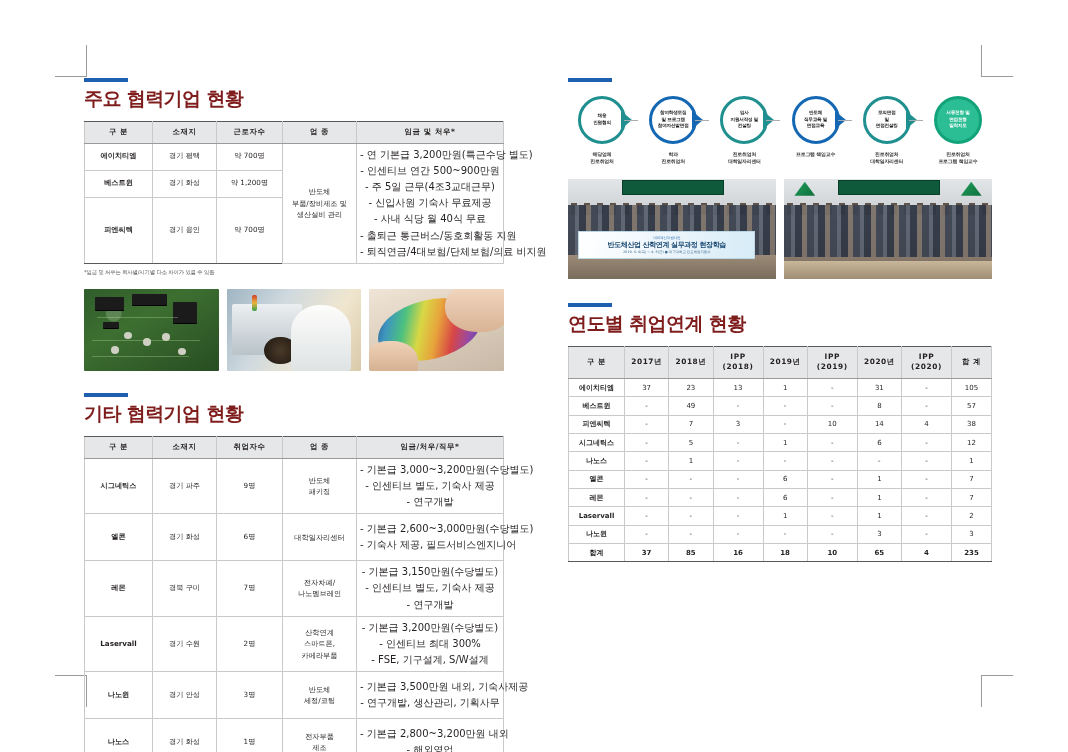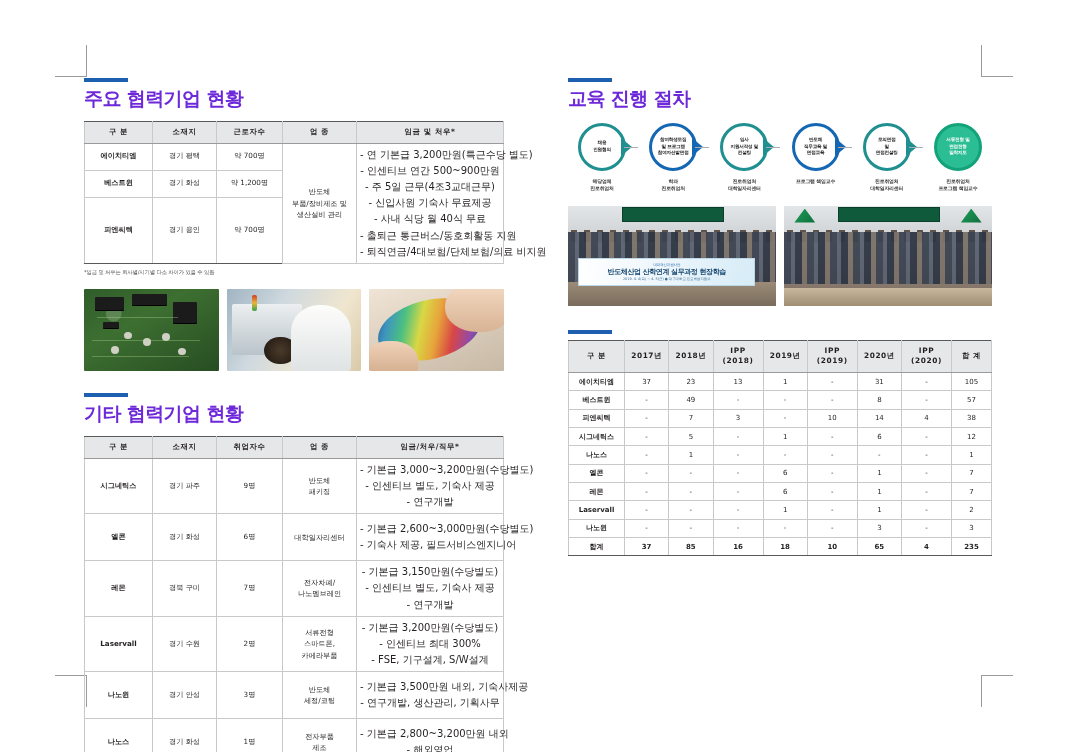--- a/index.html
+++ b/index.html
@@ -31,21 +31,21 @@
   .crop-br .v{left:0;bottom:0;}
 
   
   .col-left{position:absolute;left:84px;top:78px;width:420px;}
   .col-right{position:absolute;left:568px;top:78px;width:424px;}
 
   
   .sec{position:relative;}
   .sec-rule{width:44px;height:4px;background:#1F5FAF;margin-bottom:6px;}
   .sec-title{
-    font-size:19px;font-weight:bold;color:#6d28d9;
+    font-size:19px;font-weight:bold;color:#7f1d1d;
     letter-spacing:-0.6px;line-height:1.1;margin-bottom:12px;
   }
 
   
   table.dt{border-collapse:collapse;width:100%;table-layout:fixed;}
   table.dt th,table.dt td{
     border:1px solid #c9c9c9;
     font-size:7.2px;line-height:1.45;
     padding:3px 3px;text-align:center;vertical-align:middle;
     color:#231f20;
@@ -333,21 +333,21 @@
                 <div>- 기본급 3,150만원(수당별도)</div>
                 <div>- 인센티브 별도, 기숙사 제공</div>
                 <div>- 연구개발</div>
               </td>
             </tr>
             <tr>
               <td class="cell-b">Laservall</td>
               <td>경기 수원</td>
               <td>2명</td>
               <td class="biz">
-                <div>서류전형</div>
+                <div>산학연계</div>
                 <div>스마트폰,</div>
                 <div>카메라부품</div>
               </td>
               <td class="bullets">
                 <div>- 기본급 3,200만원(수당별도)</div>
                 <div>- 인센티브 최대 300%</div>
                 <div>- FSE, 기구설계, S/W설계</div>
               </td>
             </tr>
             <tr>
@@ -379,21 +379,20 @@
           </tbody>
       </table>
       <div class="note">*임금/처우/직무는 회사별/시기별 다소 차이가 있을 수 있음</div>
     </div>
   </div>
 
   <div class="col-right">
 
     <div class="sec">
       <div class="sec-rule"></div>
-      <div class="sec-title">교육 진행 절차</div>
       <div class="flow" id="flow">
           <div class="flow-step">
             <div class="circ teal">
               <div class="txt">
                 <div>채용</div>
                 <div>인원협의</div>
               </div>
               <div class="chev teal"></div>
               <div class="link"></div>
             </div>
@@ -496,20 +495,21 @@
         <div class="logo r"></div>
         <div class="sign"></div>
         <div class="heads"></div>
         <div class="crowd"></div>
         <div class="table2"></div>
       </div>
     </div>
 
     <div class="sec" style="margin-top:24px">
       <div class="sec-rule"></div>
+      <div class="sec-title">연도별 취업연계 현황</div>
 
       <table class="dt ty">
         <colgroup>
           <col style="width:56px">
             <col>
             <col>
             <col style="width:50px">
             <col>
             <col style="width:50px">
             <col>

